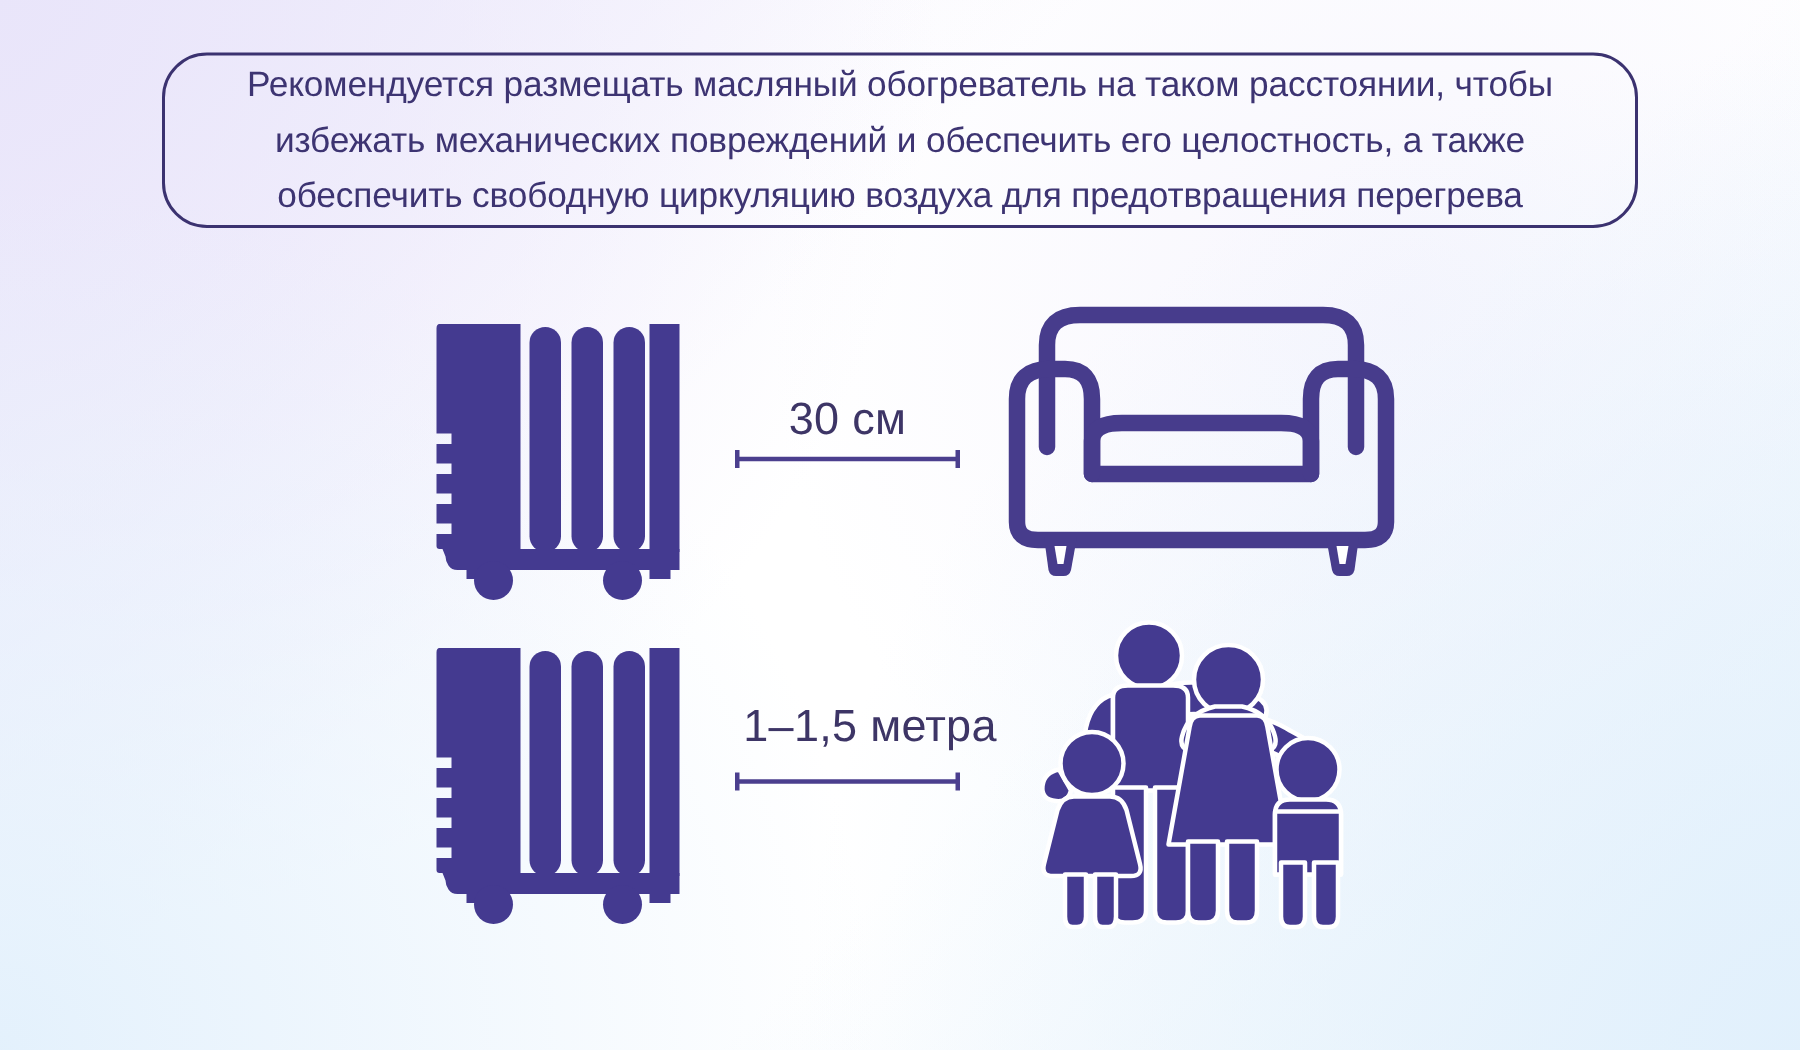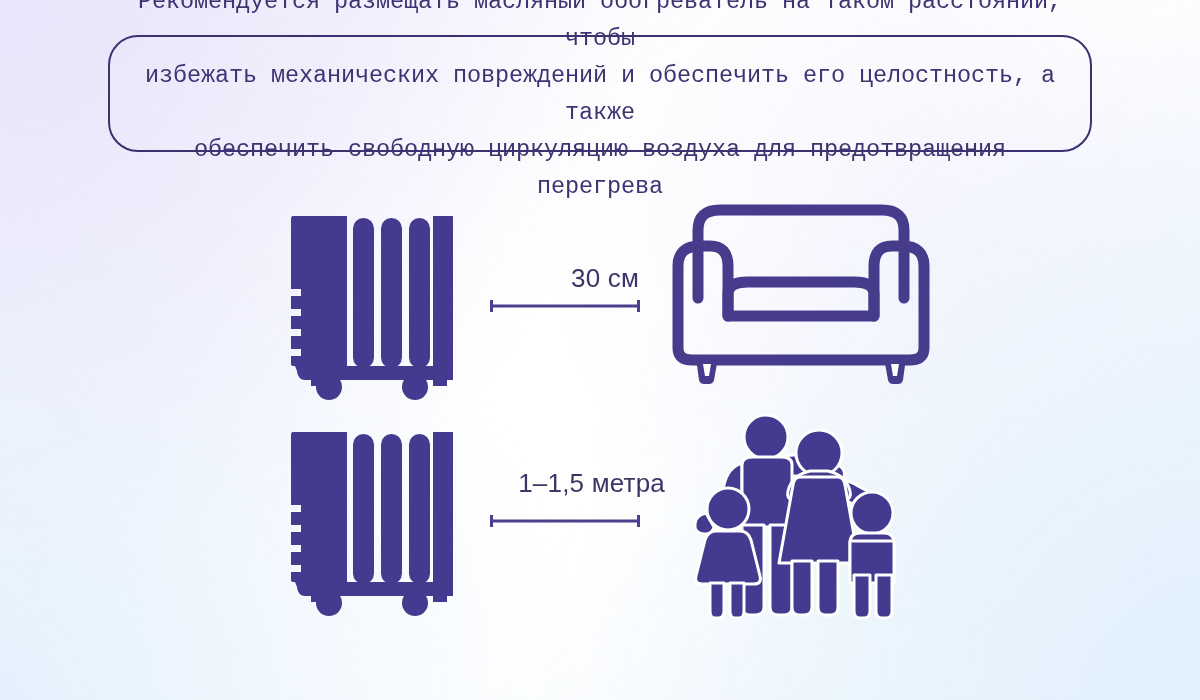--- a/index.html
+++ b/index.html
@@ -37,43 +37,42 @@
     top: 35px;
     width: 984px;
     height: 117px;
     box-sizing: border-box;
     border: 2px solid #3b3270;
     border-radius: 30px;
     background: transparent;
     display: flex;
     align-items: center;
     justify-content: center;
-    font-family: Liberation Mono, monospace;
   }
   .bubble-text {
     width: 940px;
     text-align: center;
     font-size: 23.5px;
     line-height: 37px;
     letter-spacing: -0.1px;
     color: #3d3472;
     white-space: pre-line;
   }
 
   
   .abs { position: absolute; }
 
   
   .dim-label {
     position: absolute;
     color: #3d3566;
-    font-size: 26px;
+    font-size: 30px;
     letter-spacing: 0.2px;
     white-space: nowrap;
-    text-align: right;
+    text-align: center;
   }
 
   svg { display: block; overflow: visible; }
 </style>
 </head>
 <body>
 
 <div id="canvas">
 
   <div class="bubble">

